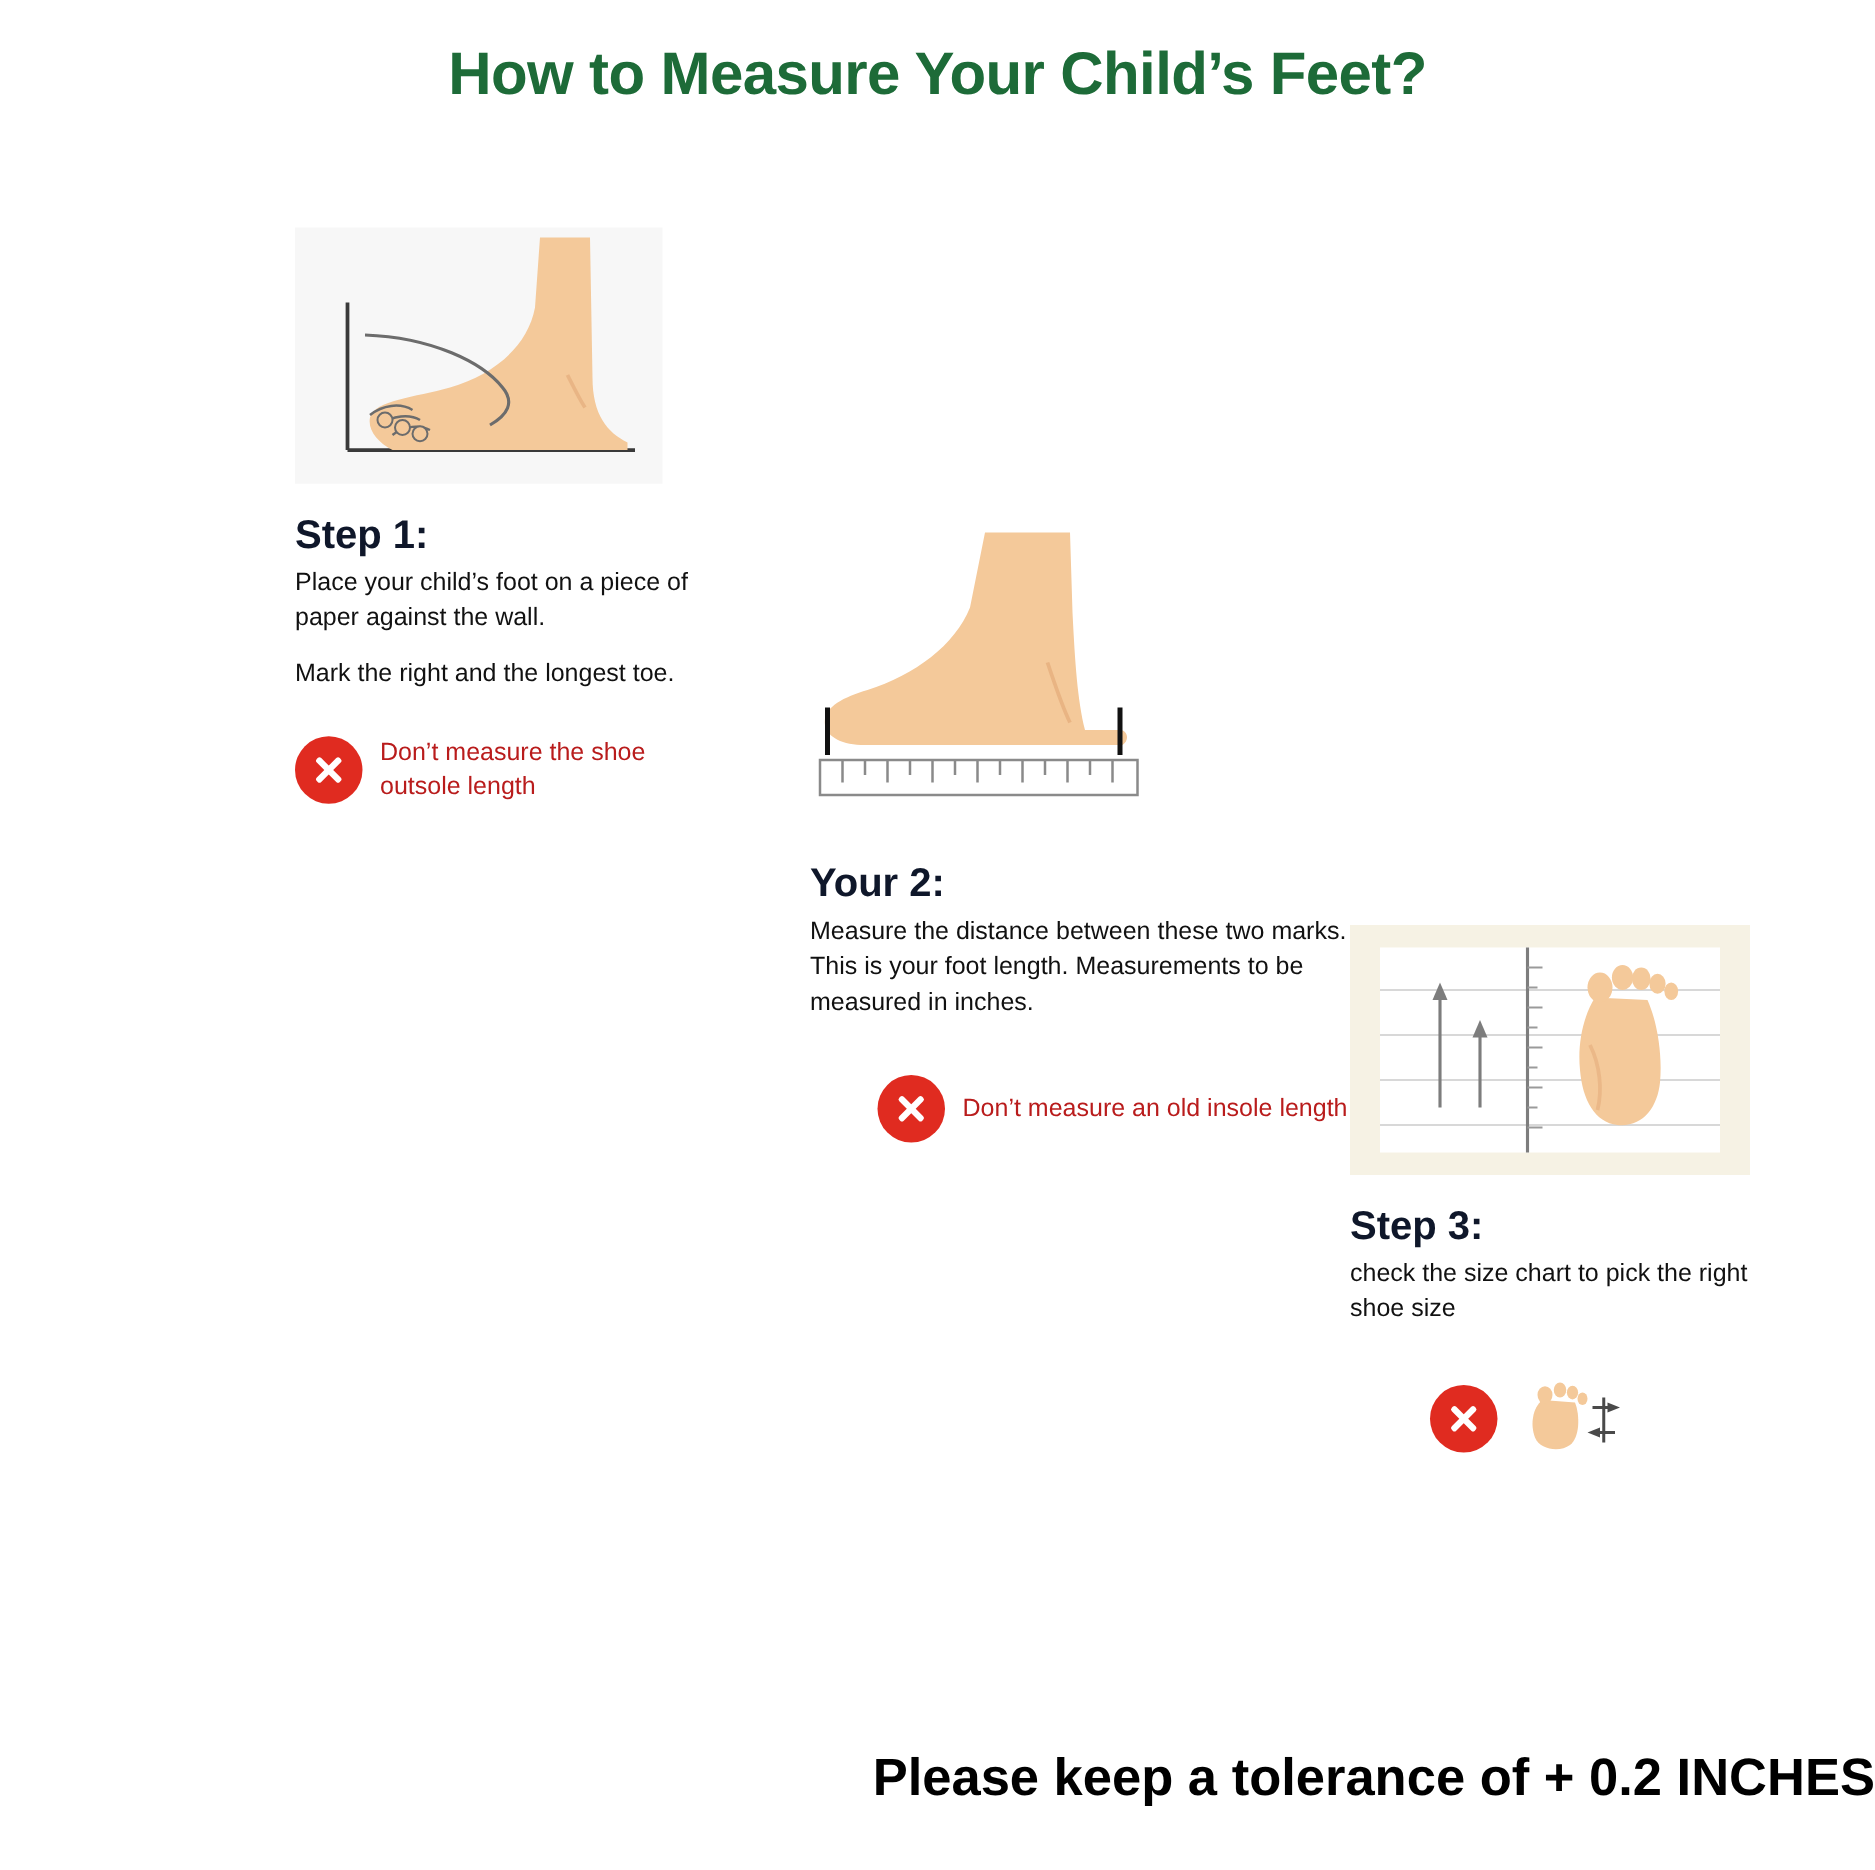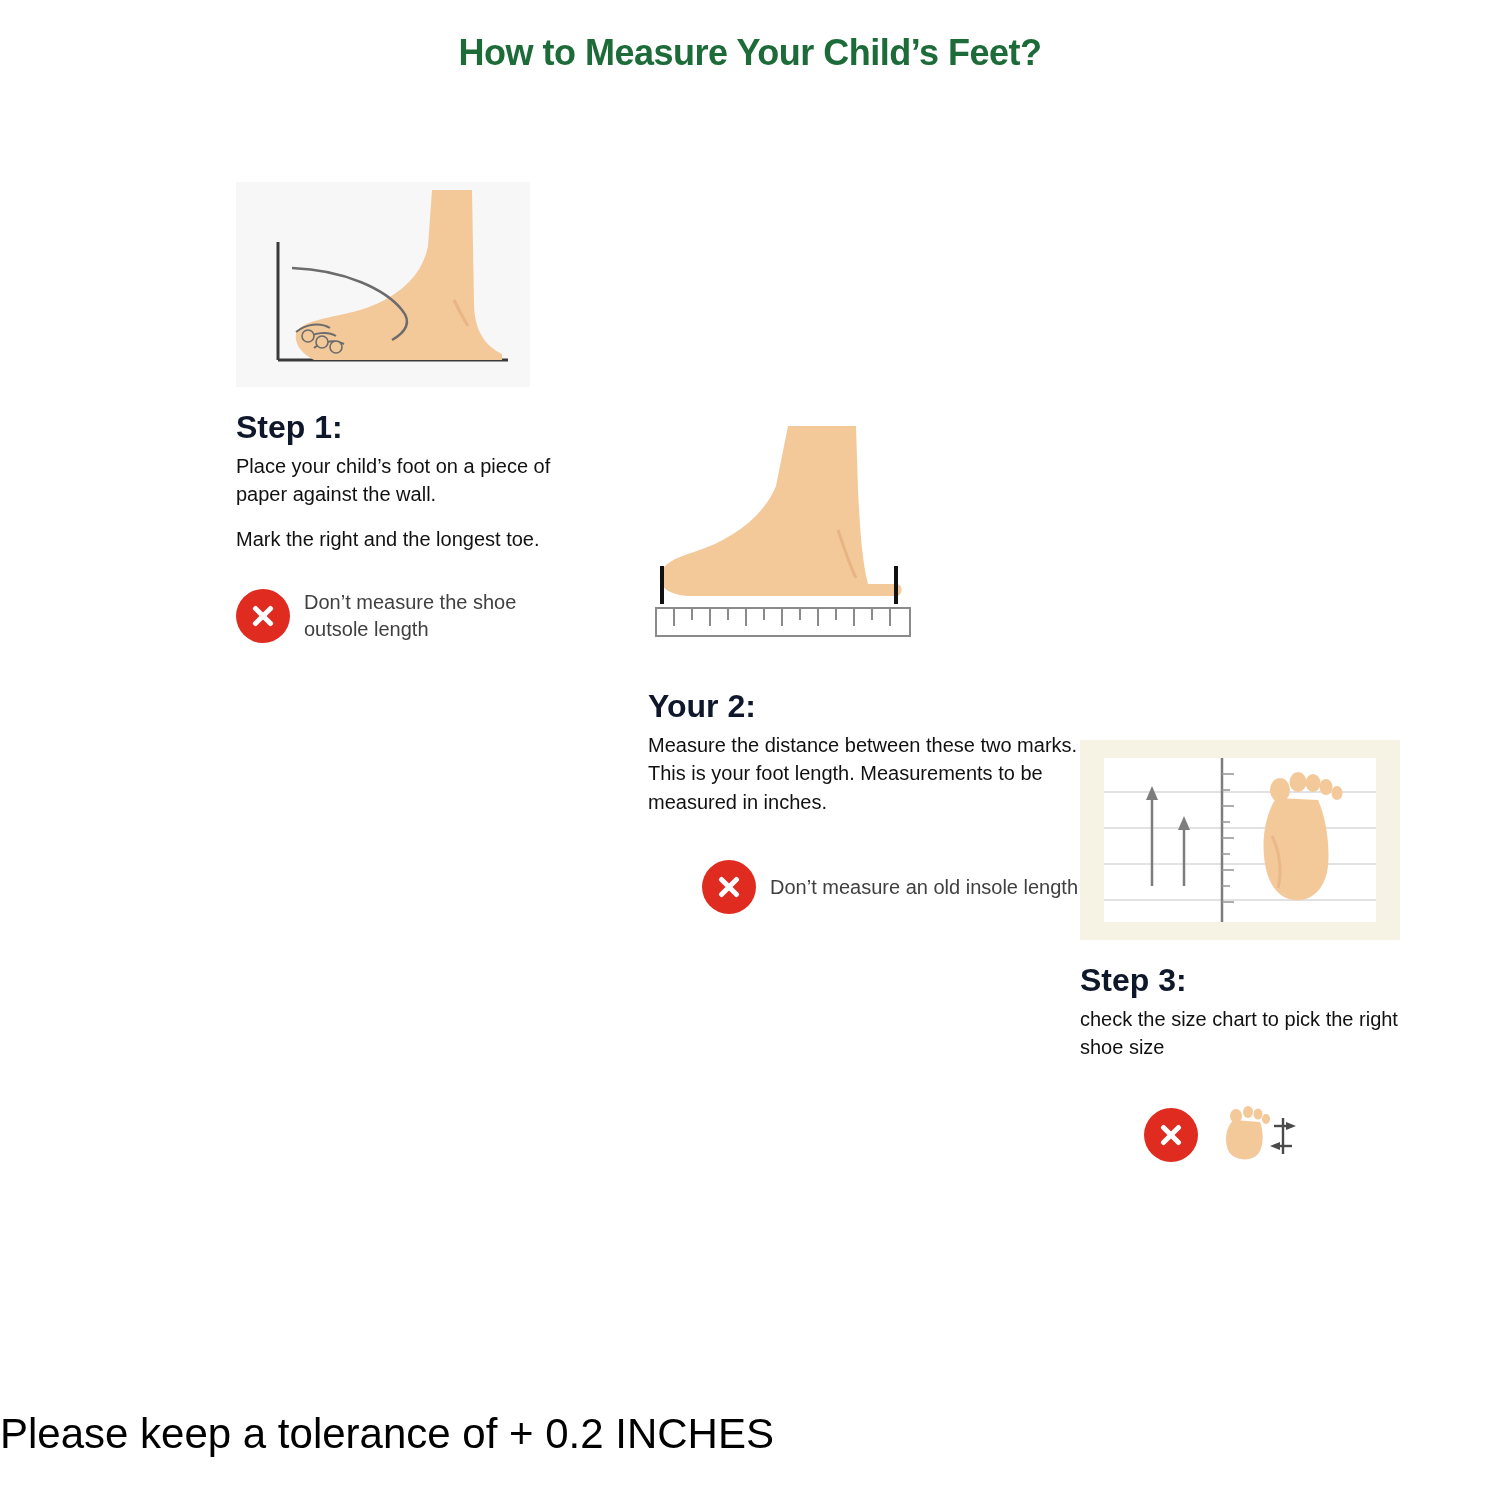--- a/index.html
+++ b/index.html
@@ -16,21 +16,21 @@
     overflow: hidden;
   }
 
   
   .title {
     position: absolute;
     top: 32px;
     left: 0;
     width: 100%;
     text-align: center;
-    font-size: 36px;
+    font-size: 48px;
     font-weight: bold;
     color: #1d6b38;
     letter-spacing: -0.5px;
   }
 
   
   .step-head {
     font-size: 32px;
     font-weight: bold;
     color: #0f172a;
@@ -68,21 +68,21 @@
     height: 5px;
     background: #fff;
     border-radius: 2px;
     transform-origin: center;
   }
   .warn-circle::before { transform: translate(-50%,-50%) rotate(45deg); }
   .warn-circle::after  { transform: translate(-50%,-50%) rotate(-45deg); }
   .warn-text {
     font-size: 20px;
     line-height: 1.34;
-    color: #404040;
+    color: #b91c1c;
   }
 
   
   #step1 {
     position: absolute;
     left: 236px;
     top: 182px;
     width: 330px;
   }
   #step1-image {
@@ -124,26 +124,26 @@
     background: #f6f2e4;
     position: relative;
     overflow: hidden;
   }
   #step3-text { margin-top: 22px; }
   #step3-warn { margin-top: 40px; margin-left: 64px; }
 
   
   .footer {
     position: absolute;
-    bottom: 38px;
+    bottom: 50px;
     left: 0;
     width: 100%;
-    text-align: left;
+    text-align: right;
     font-size: 42px;
-    font-weight: normal;
+    font-weight: bold;
     color: #000;
   }
 </style>
 </head>
 <body>
 
 <div class="title">How to Measure Your Child’s Feet?</div>
 
 <div id="step1">
 

